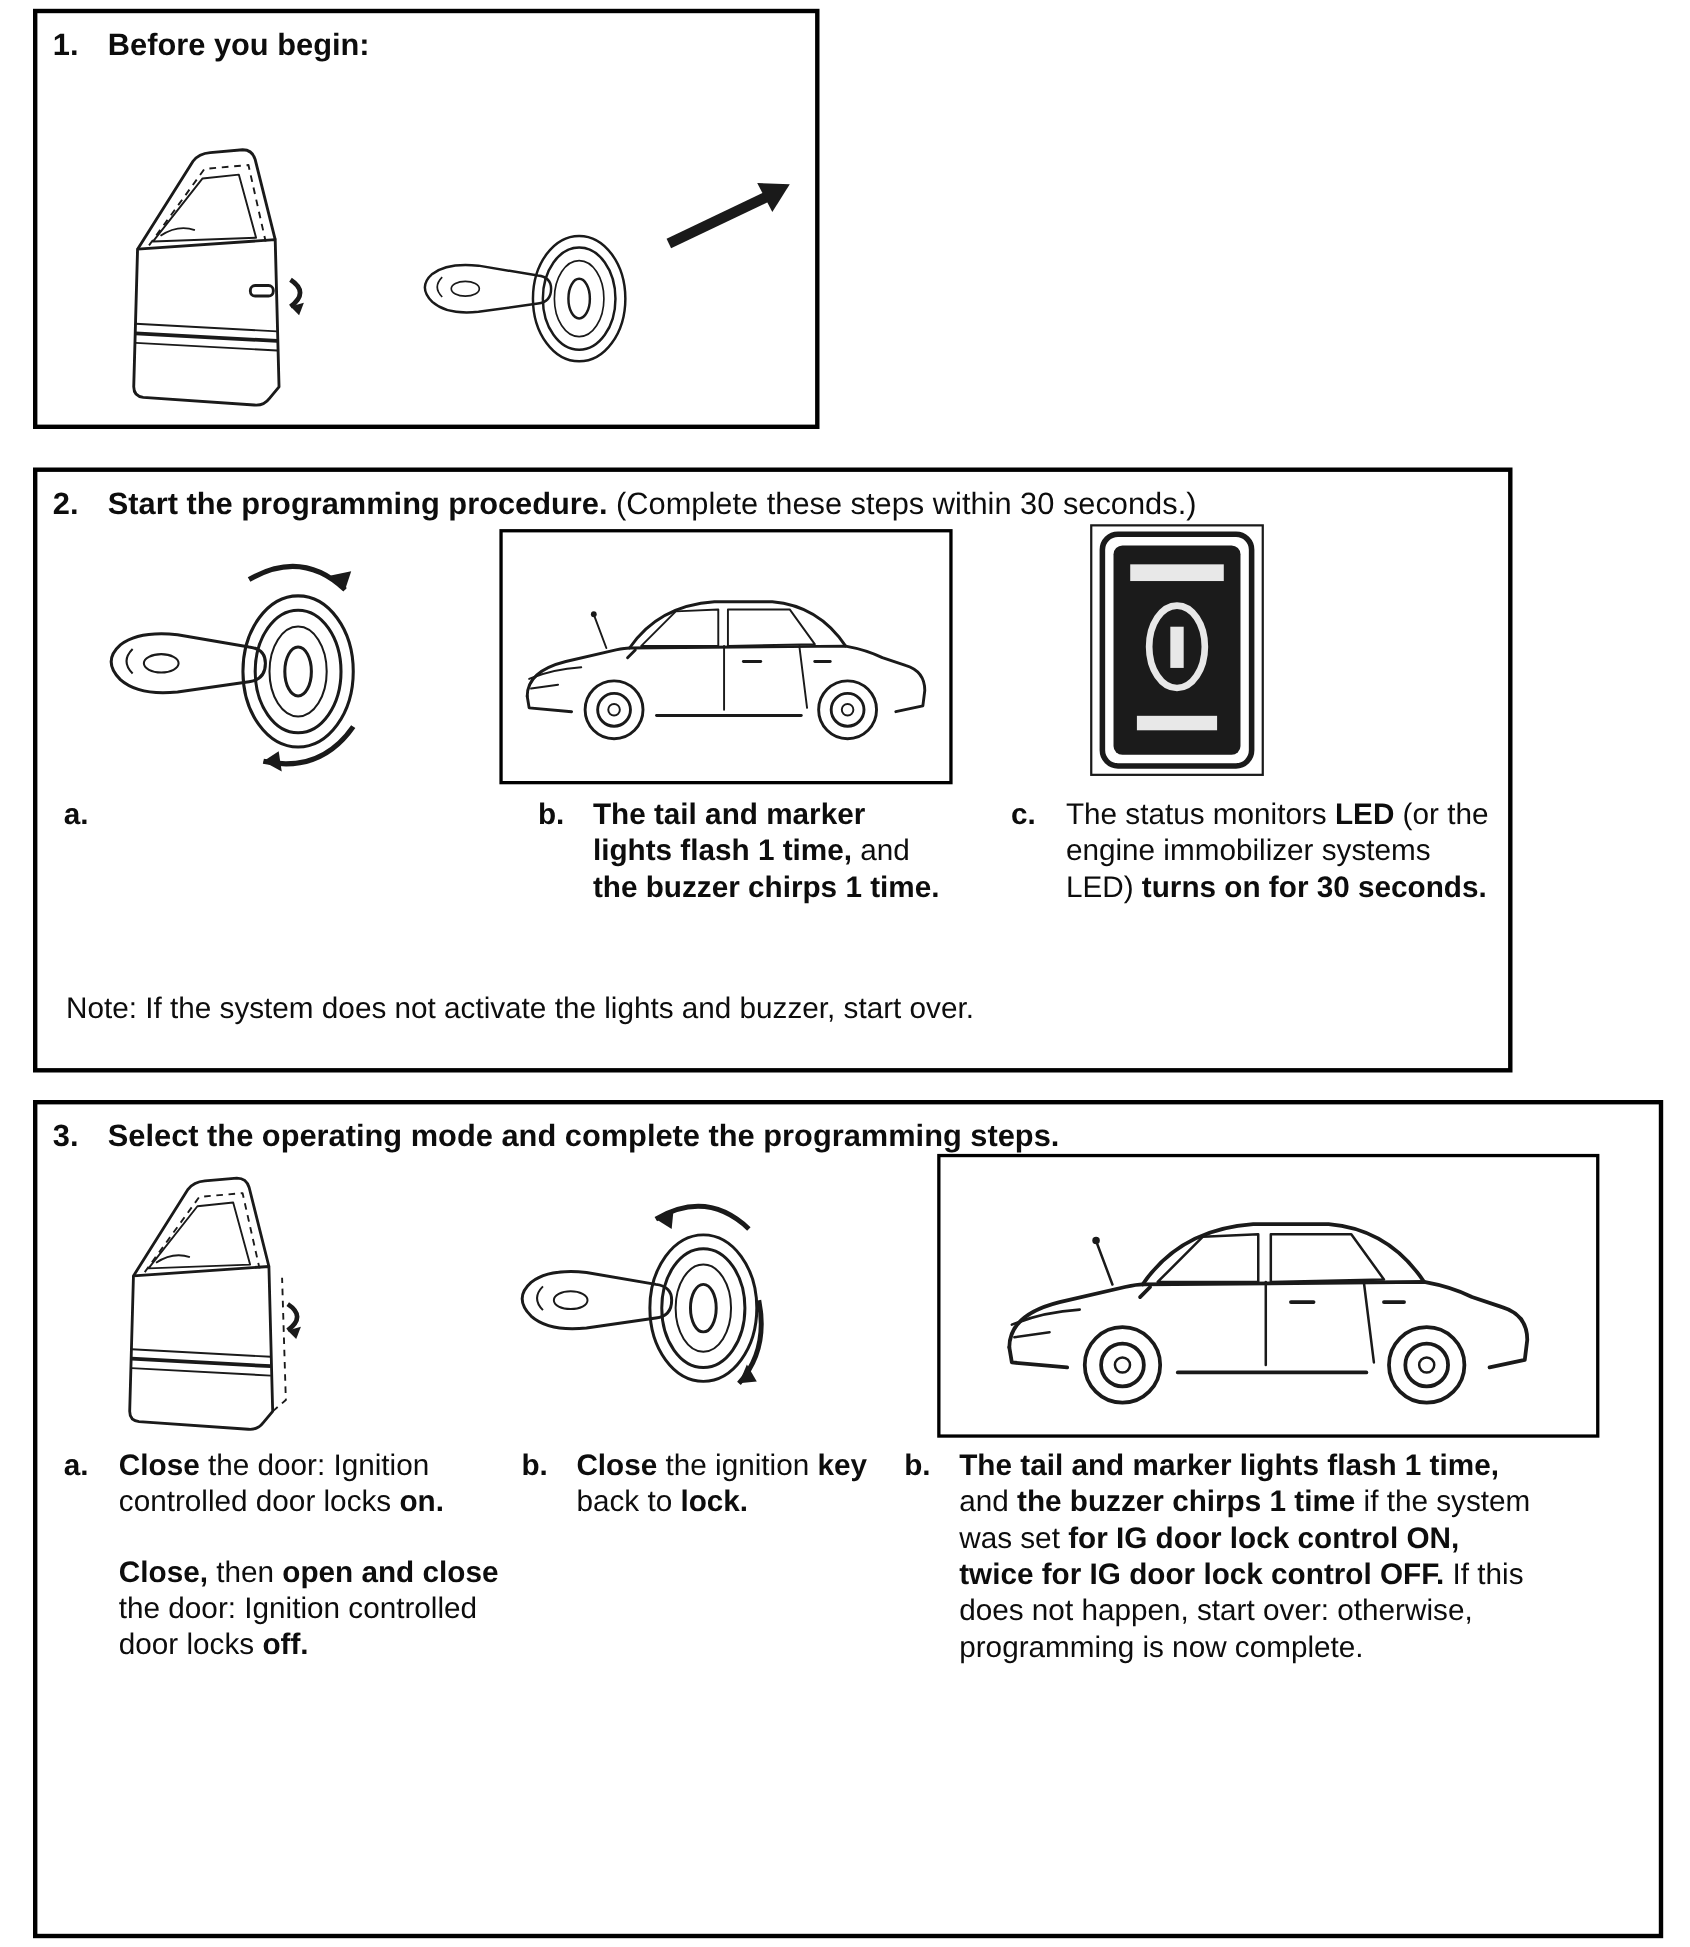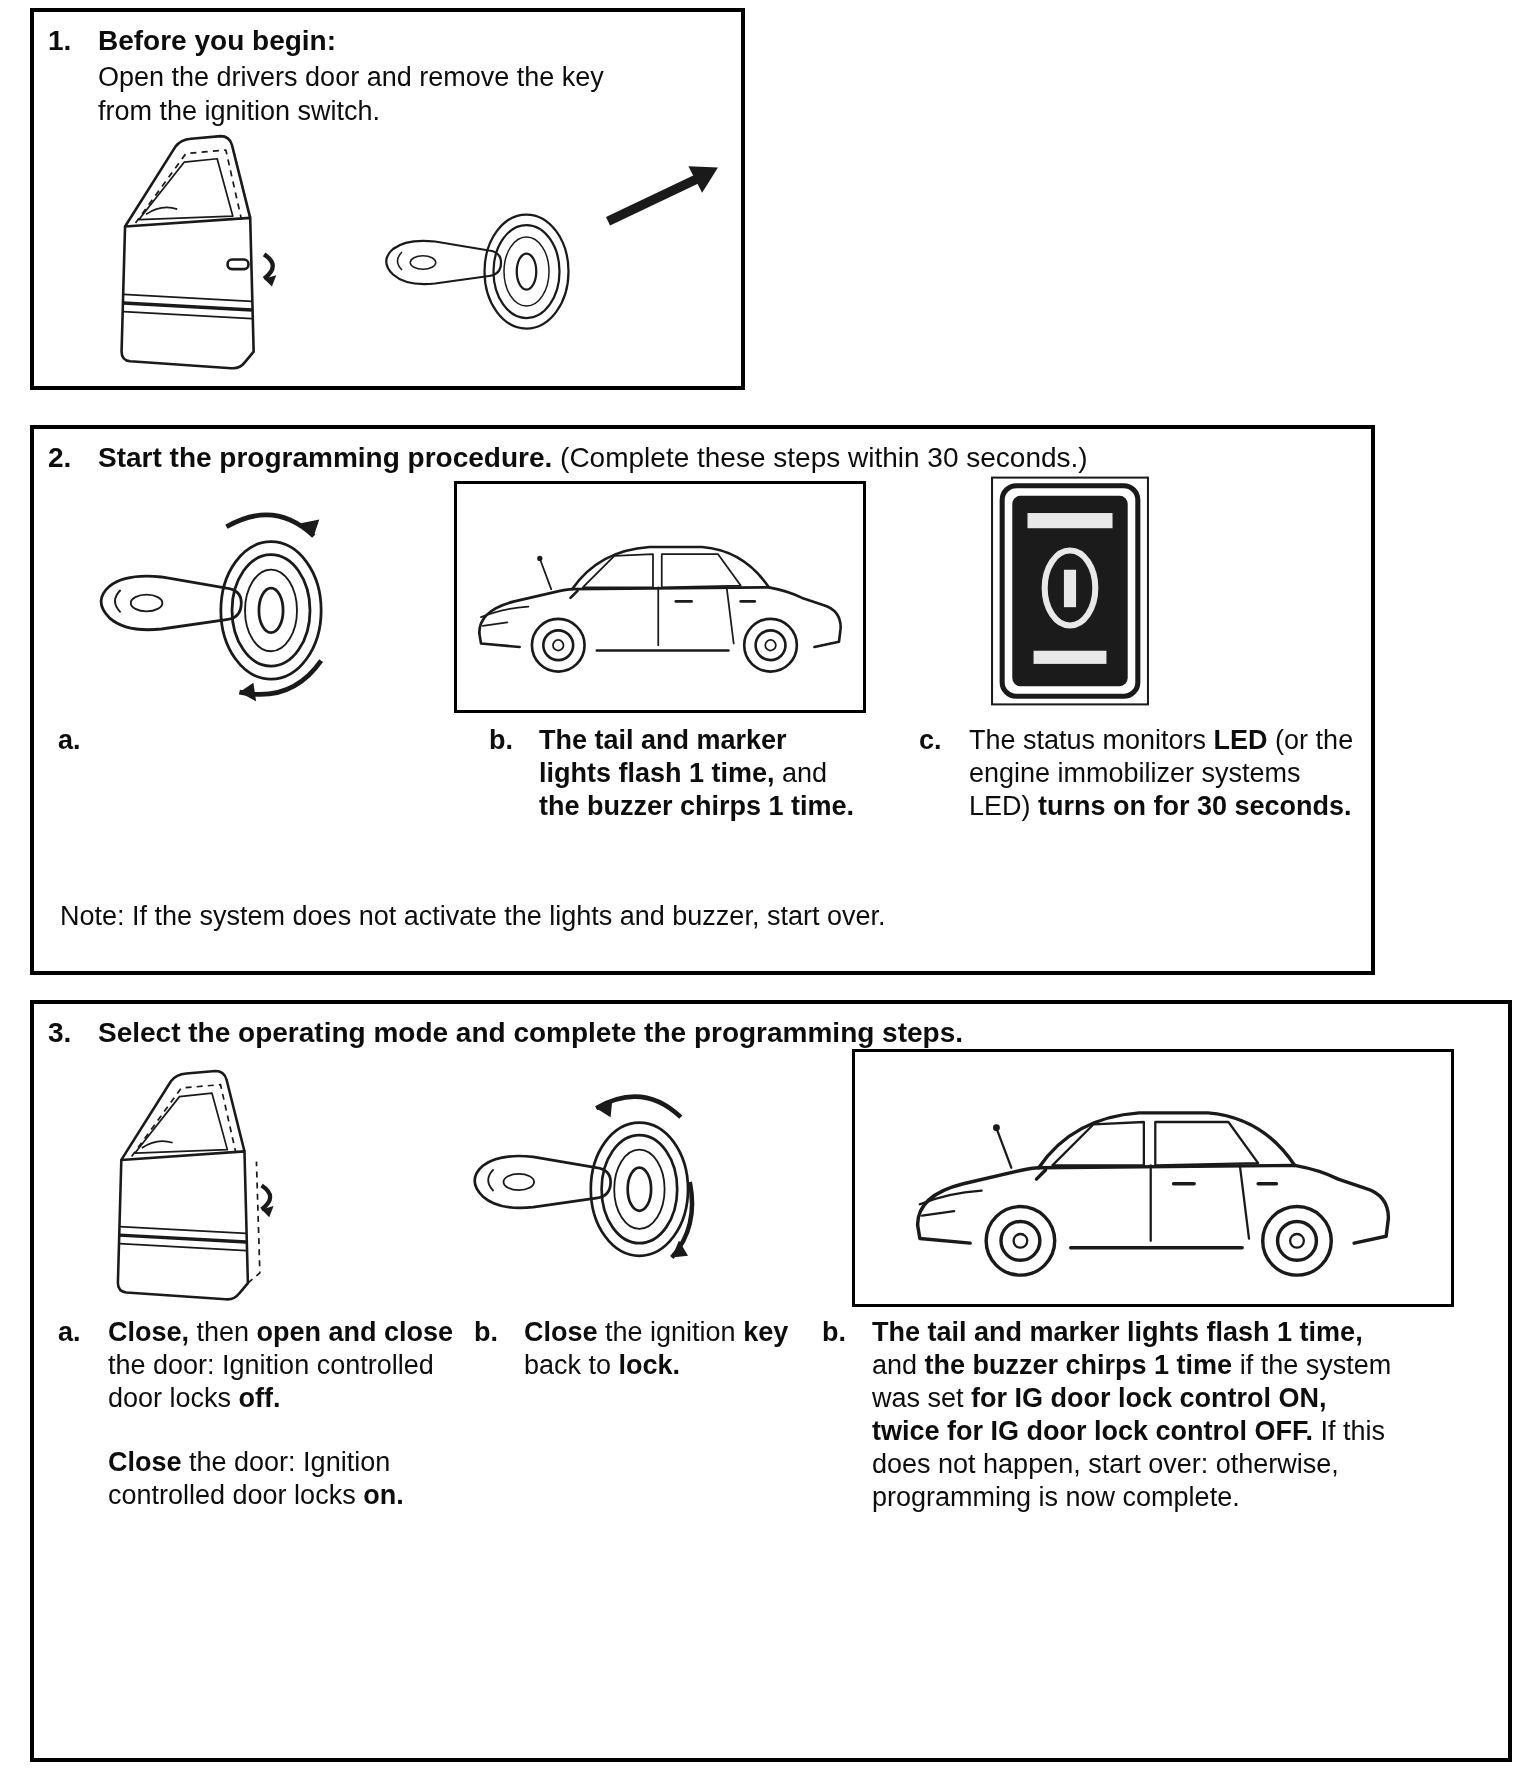--- a/index.html
+++ b/index.html
@@ -96,21 +96,20 @@
 </head>
 <body>
 
 <div class="page">
 
   <section class="box box1">
     <div class="step-header">
       <span class="num">1.</span>
       <span class="ttl">Before you begin:</span>
     </div>
-    <p class="body-text s1-body">Open the drivers door and remove the key from the ignition switch.</p>
 
     <figure class="illo s1-door">
       <svg viewBox="0 0 240 290" xmlns="http://www.w3.org/2000/svg">
         <g fill="none" stroke="#1a1a1a" stroke-width="3" stroke-linejoin="round">
           <path d="M28 118 L86 26 Q92 18 104 17 L138 14 Q148 14 151 24 L172 108"></path>
           <path d="M40 114 L98 34 L144 30 L162 110" stroke-dasharray="7 6" stroke-width="2"></path>
           <path d="M44 110 L96 44 L134 40 L152 106 Z" stroke-width="2"></path>
           <path d="M28 118 L24 262 Q24 272 34 273 L150 281 Q160 282 166 274 L176 262 L172 108 Z"></path>
           <path d="M26 196 L174 204" stroke-width="2"></path>
           <path d="M26 206 L174 214" stroke-width="4"></path>
@@ -302,22 +301,22 @@
             <path d="M96 96 L84 64" stroke-width="2"></path>
             <circle cx="83" cy="61" r="3" fill="#1a1a1a" stroke="none"></circle>
           </g>
         </svg>
       </figure>
     </div>
 
     <div class="item s3-a">
       <span class="letter">a.</span>
       <div class="txt">
+        <p><span class="b">Close</span><span> the door: Ignition controlled door locks </span><span class="b">on.</span></p>
         <p><span class="b">Close,</span><span> then </span><span class="b">open and close</span><span> the door: Ignition controlled door locks </span><span class="b">off.</span></p>
-        <p><span class="b">Close</span><span> the door: Ignition controlled door locks </span><span class="b">on.</span></p>
       </div>
     </div>
     <div class="item s3-b">
       <span class="letter">b.</span>
       <div class="txt">
         <p><span class="b">Close</span><span> the ignition </span><span class="b">key</span><span> back to </span><span class="b">lock.</span></p>
       </div>
     </div>
     <div class="item s3-b2">
       <span class="letter">b.</span>

